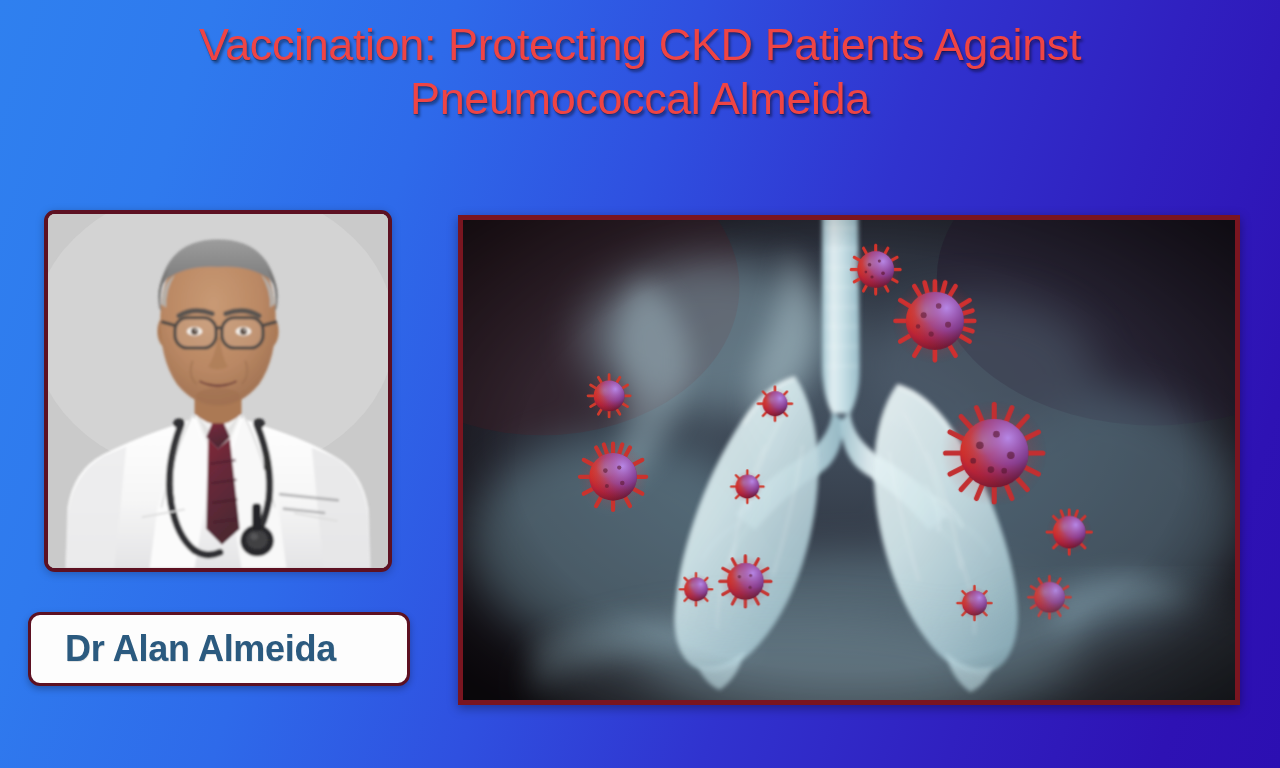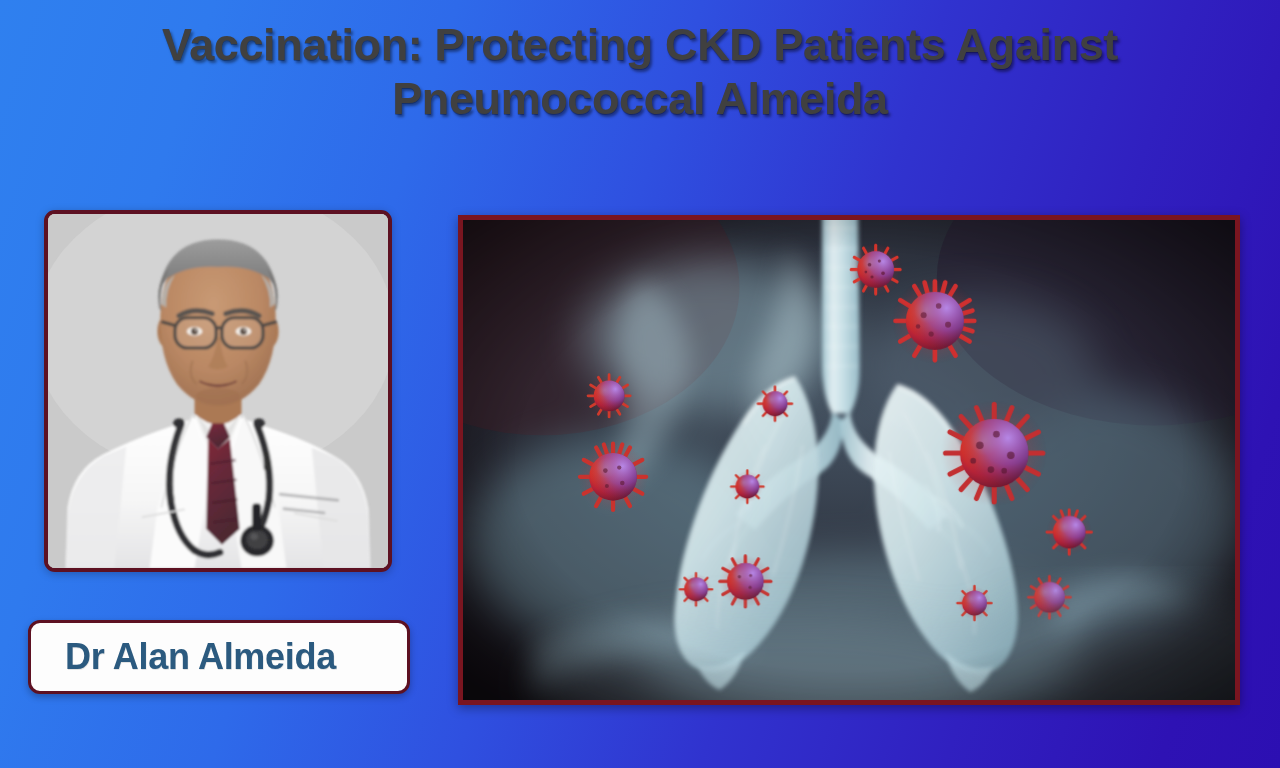--- a/index.html
+++ b/index.html
@@ -20,25 +20,25 @@
 
   
   .title-wrap {
     position:absolute;
     left:0; top:18px; width:1280px;
     text-align:center;
     padding:0 28px;
   }
   .title-line {
     font-family:"Liberation Sans", sans-serif;
-    font-weight:bold;
+    font-weight:normal;
     font-size:45px;
     line-height:54px;
     letter-spacing:-0.4px;
-    color:#404040;
+    color:#ef4444;
     text-shadow: 2px 3px 3px rgba(0,0,0,0.42), 0 1px 0 rgba(0,0,0,0.25);
     white-space:nowrap;
   }
   .title-line.l2 { font-size:45px; }
 
   
   .photo-card {
     position:absolute;
     left:44px; top:210px;
     width:348px; height:362px;
@@ -60,21 +60,20 @@
     position:absolute;
     left:28px; top:612px;
     width:382px; height:74px;
     border:3px solid #5d1122;
     border-radius:12px;
     background:#fdfdfd;
     display:flex;
     align-items:center;
     padding-left:34px;
     box-shadow:0 3px 7px rgba(0,0,0,0.28);
-    margin-top:8px;
   }
   .name-badge .name-text {
     font-family:"Liberation Sans", sans-serif;
     font-weight:bold;
     font-size:36px;
     letter-spacing:-0.3px;
     color:#2b5a7f;
     text-shadow:0.5px 0.5px 0 rgba(0,0,0,0.10);
   }
 

